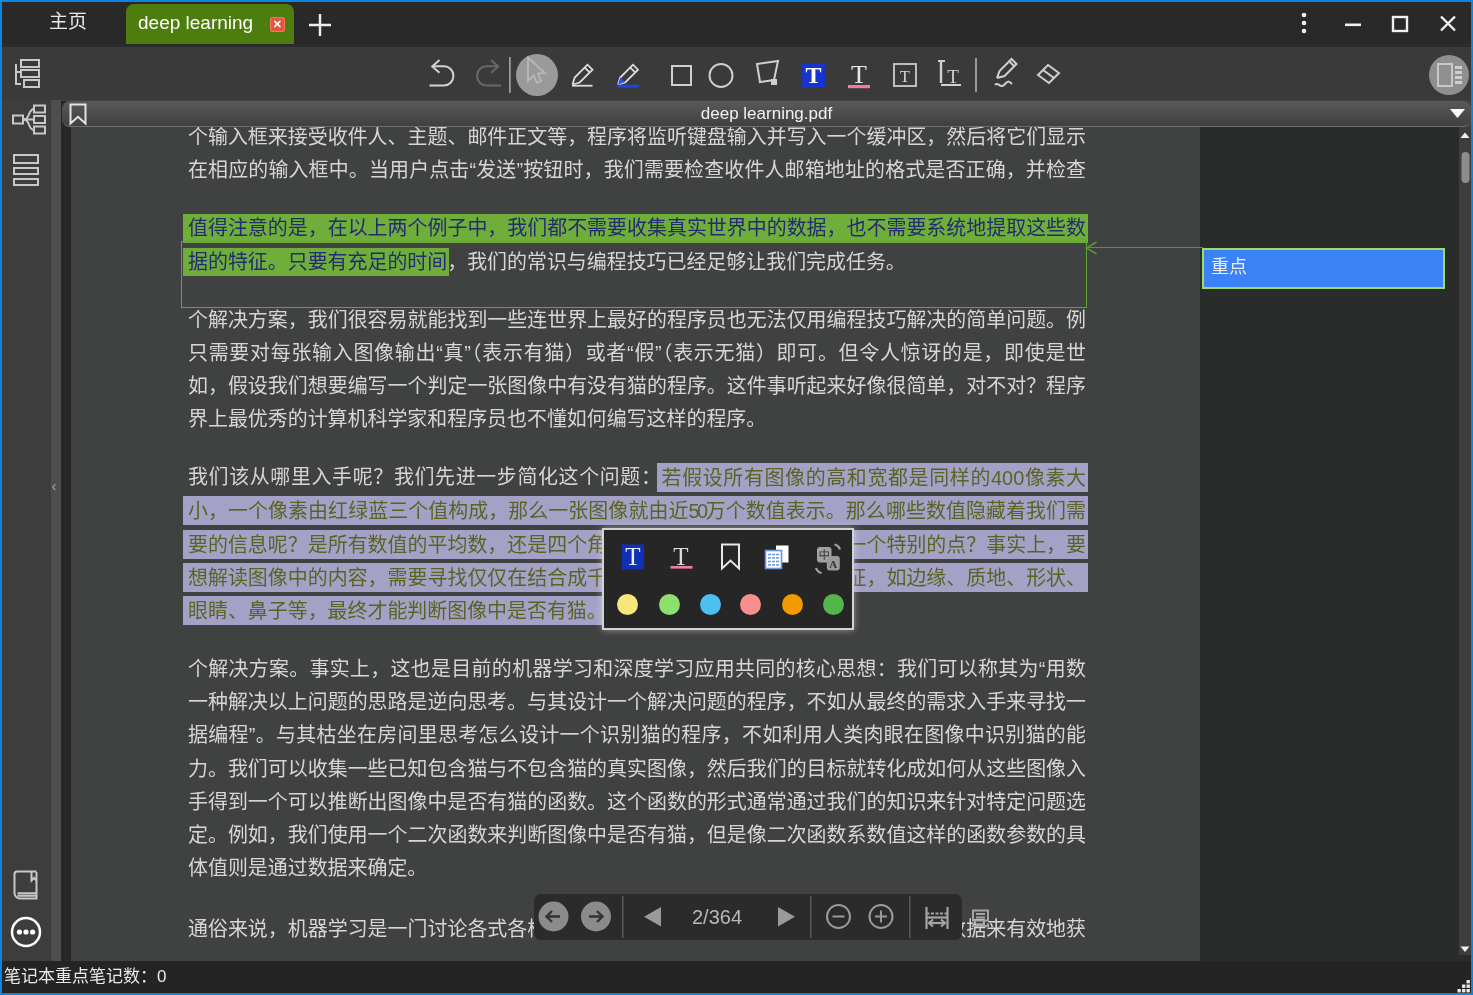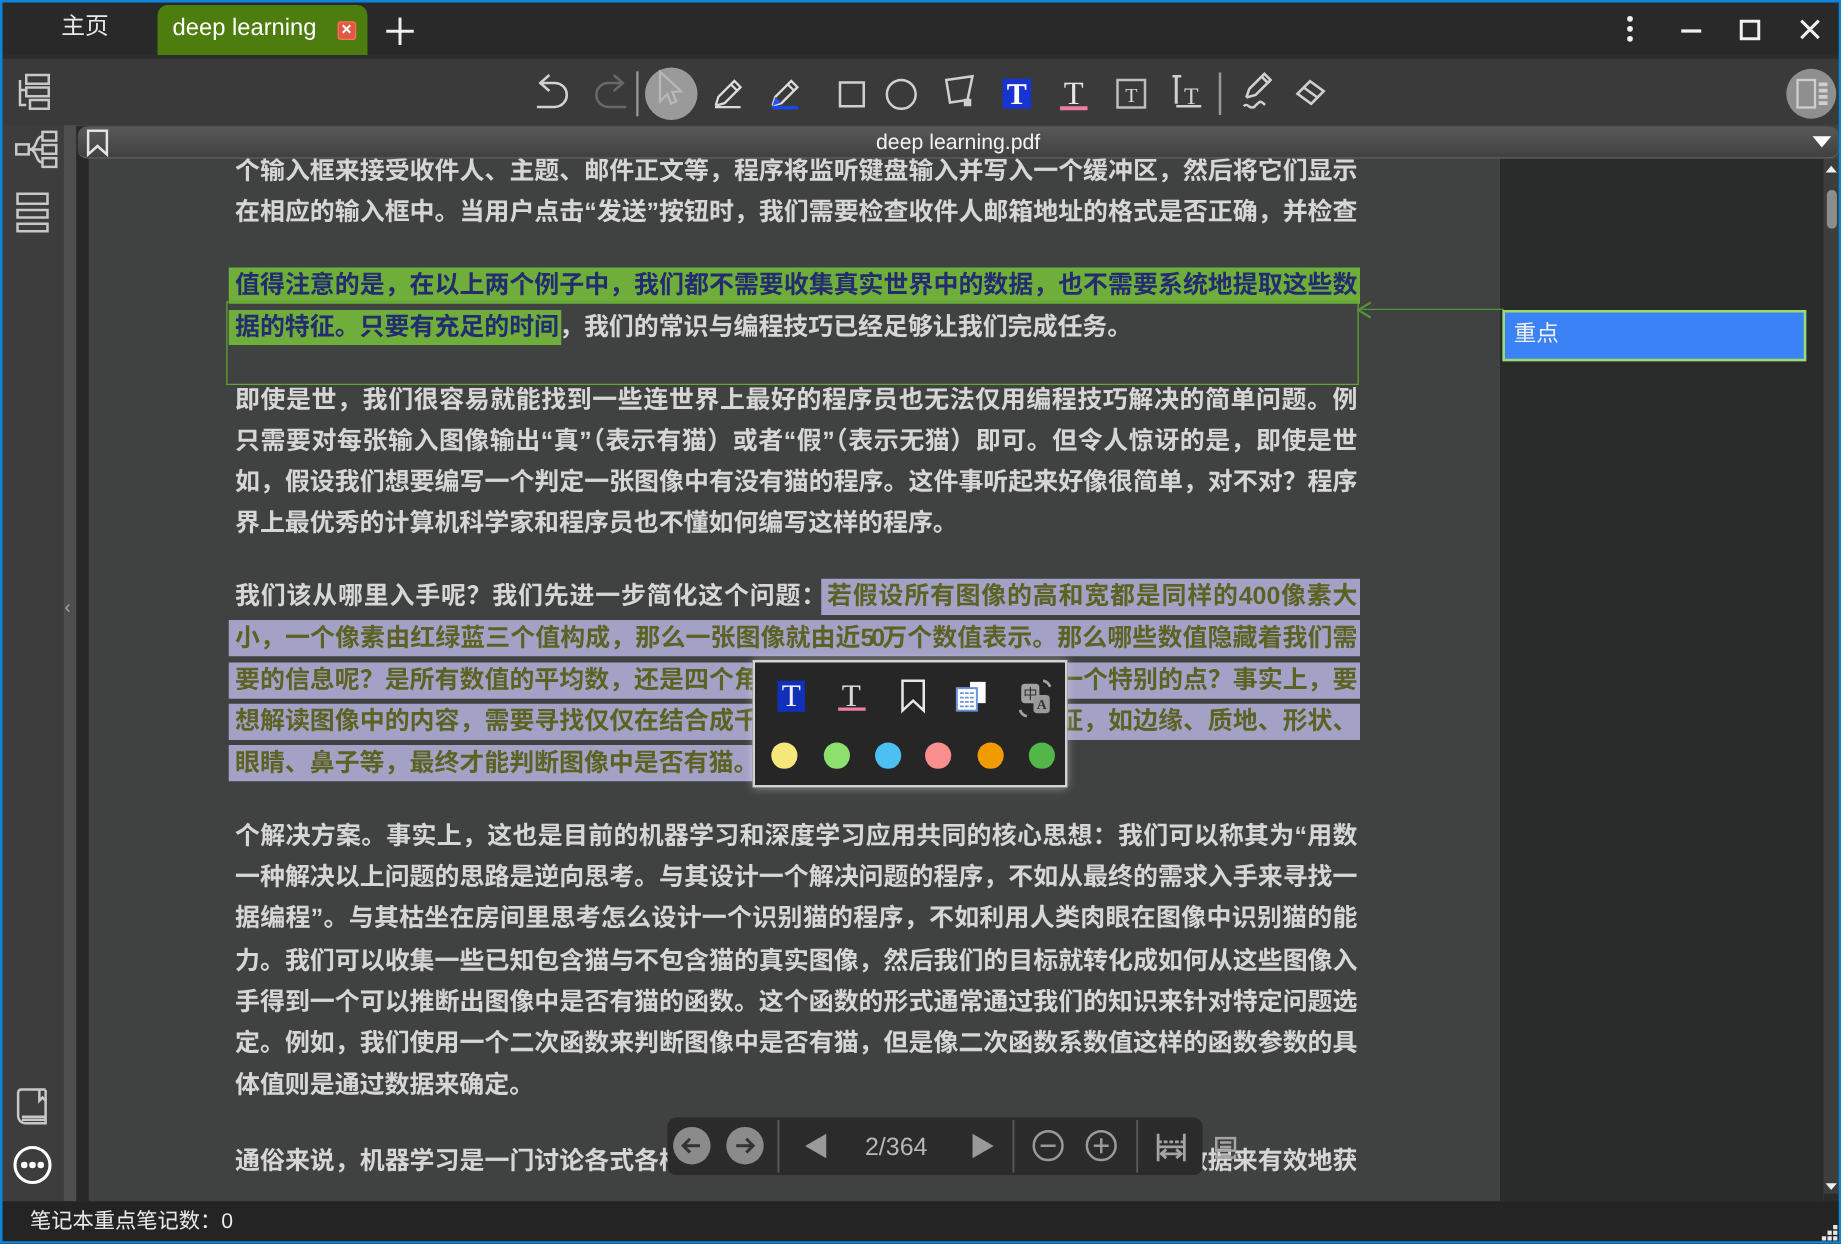--- a/index.html
+++ b/index.html
@@ -14,41 +14,41 @@
 #tbline   { left:0; top:44px; width:1473px; height:3px; background:#2c2c2c; }
 #header   { left:62px; top:101px; z-index:2; width:1409px; height:26px; border-radius:8px;
   background:linear-gradient(#595959,#404040); border-bottom:1px solid #6d6d6d; }
 #sidebar  { left:0; top:47px; width:51px; height:914px; background:#3d3d3e; }
 #gutter   { left:51px; top:47px; width:10px; height:914px; background:#4e4e4e; }
 #splitter { left:61px; top:101px; width:10px; height:860px; background:#282828; z-index:1; }
 #page     { left:71px; top:127px; width:1129px; height:834px; background:#404141; }
 #panel    { left:1200px; top:127px; width:259px; height:834px; background:#2a2b2b; }
 #scroll   { left:1459px; top:127px; width:12px; height:834px; background:#3d3d3d; }
 #statusbar{ left:0; top:961px; width:1473px; height:34px; background:#242424;
-  color:#e9e9e9; font-size:17px; line-height:32px; padding-left:24px; }
+  color:#e9e9e9; font-size:17px; line-height:32px; padding-left:4px; }
 #frame    { left:0; top:0; width:1473px; height:995px; border:2px solid #0d85dd;
   pointer-events:none; z-index:60; }
 
 
 #home { left:49px; top:0; height:44px; line-height:44px; color:#e8e8e8; font-size:19px; }
 #tab  { left:126px; top:4px; width:168px; height:40px; background:#4d7c0f;
   border-radius:8px 8px 0 0;text-decoration:underline; }
 #tab .lbl { position:absolute; left:12px; top:0; height:40px; line-height:38px;
   color:#fff; font-size:19px; }
 #tab .x { position:absolute; left:144px; top:13px; width:14.5px; height:14.5px;
   background:#e2573f; border-radius:3px; color:#fff; font-size:11px; font-weight:bold;
   text-align:center; line-height:14px; box-shadow:inset 0 0 0 1px #ef7a5a; }
 
 
 #textcol { left:188px; top:121px; width:898px; font-size:19.95px; line-height:33.3px;
   color:#d6d6d6; }
 .para { margin-top:24.7px; }
 .para:first-child { margin-top:0; }
 .para:last-child { margin-top:27px; }
-.ln { text-align:justify; text-align-last:justify;font-weight:bold; }
+.ln { text-align:justify; text-align-last:justify; }
 .ln.last { text-align-last:left; }
 mark.g { background:#6fae3a; color:#232c6e; padding:3px 2px 3.5px 5px; margin:0 -2px 0 -5px; }
 mark.p { background:#a3a2c6; color:#5c6224; padding:3.5px 2px 3.5px 5px; margin:0 -2px 0 -5px; }
 
 
 #grect { left:181px; top:241px; width:906px; height:67px; border:1px solid #61a437; z-index:5;}
 #gline { left:1086px; top:246.8px; width:117px; height:1.6px; background:#55943a; z-index:5;}
 
 
 #note { left:1202px; top:248px; width:243px; height:40.5px; background:#3b82f6;
@@ -81,21 +81,21 @@
   <div class="abs" id="textcol">
     <div class="para">
       <div class="ln">个输入框来接受收件人、主题、邮件正文等，程序将监听键盘输入并写入一个缓冲区，然后将它们显示</div>
       <div class="ln">在相应的输入框中。当用户点击“发送”按钮时，我们需要检查收件人邮箱地址的格式是否正确，并检查</div>
     </div>
     <div class="para">
       <div class="ln"><mark class="g">值得注意的是，在以上两个例子中，我们都不需要收集真实世界中的数据，也不需要系统地提取这些数</mark></div>
       <div class="ln last"><mark class="g">据的特征。只要有充足的时间</mark>，我们的常识与编程技巧已经足够让我们完成任务。</div>
     </div>
     <div class="para">
-      <div class="ln">即使是世，我们很容易就能找到一些连世界上最好的程序员也无法仅用编程技巧解决的简单问题。例</div>
+      <div class="ln">个解决方案，我们很容易就能找到一些连世界上最好的程序员也无法仅用编程技巧解决的简单问题。例</div>
       <div class="ln">只需要对每张输入图像输出“真”（表示有猫）或者“假”（表示无猫）即可。但令人惊讶的是，即使是世</div>
       <div class="ln">如，假设我们想要编写一个判定一张图像中有没有猫的程序。这件事听起来好像很简单，对不对？程序</div>
       <div class="ln last">界上最优秀的计算机科学家和程序员也不懂如何编写这样的程序。</div>
     </div>
     <div class="para">
       <div class="ln">我们该从哪里入手呢？我们先进一步简化这个问题：<mark class="p">若假设所有图像的高和宽都是同样的400像素大</mark></div>
       <div class="ln"><mark class="p">小，一个像素由红绿蓝三个值构成，那么一张图像就由近<span style="letter-spacing:-2.5px">50</span>万个数值表示。那么哪些数值隐藏着我们需</mark></div>
       <div class="ln"><mark class="p">要的信息呢？是所有数值的平均数，还是四个角的数值，抑或是图像中的某一个特别的点？事实上，要</mark></div>
       <div class="ln"><mark class="p">想解读图像中的内容，需要寻找仅仅在结合成千上万的数值时才会出现的特征，如边缘、质地、形状、</mark></div>
       <div class="ln last"><mark class="p">眼睛、鼻子等，最终才能判断图像中是否有猫。</mark></div>

